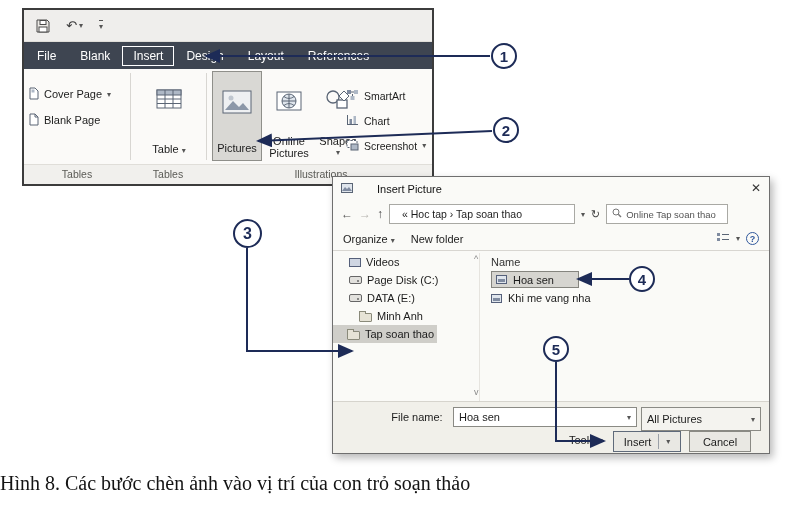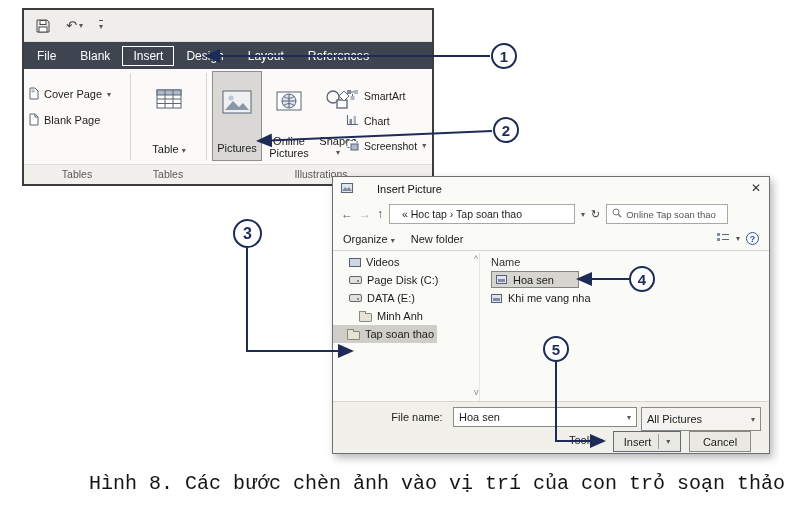--- a/index.html
+++ b/index.html
@@ -70,21 +70,21 @@
   .ic-drive::after{content:"";position:absolute;right:2px;top:2.5px;width:2px;height:2px;background:#666;border-radius:50%}
   .ic-folder{width:13px;height:9px;border:1px solid #8a8a7a;background:#e6e3d6;position:relative;border-radius:1px;margin-top:2px}
   .ic-folder::before{content:"";position:absolute;left:-1px;top:-3px;width:5px;height:2px;background:#e6e3d6;border:1px solid #8a8a7a;border-bottom:none}
   .ic-pic{width:11px;height:9px;border:1px solid #55607a;background:#dfe5ec;position:relative}
   .ic-pic::after{content:"";position:absolute;left:1px;bottom:1px;width:7px;height:3px;background:#7f8ba0}
 
   
   .connectors{position:absolute;left:0;top:0;z-index:20;pointer-events:none}
   .callout{position:absolute;width:26px;height:26px;border:2.5px solid #1d2b57;border-radius:50%;background:#fff;display:flex;align-items:center;justify-content:center;font-size:15px;font-weight:bold;color:#1d2b57;z-index:21}
   .callout.big{width:29px;height:29px;font-size:16px}
-  .caption{position:absolute;left:0;right:0;top:472px;text-align:right;font-family:Liberation Mono, monospace;font-size:20px;color:#141414}
+  .caption{position:absolute;left:0;right:0;top:472px;text-align:left;font-family:Liberation Serif, serif;font-size:20px;color:#141414}
 </style>
 </head>
 <body>
 
 <div class="stage">
 
   <div class="ribbon">
     <div class="qat">
       <span class="qbtn">
         <svg width="14" height="14" viewBox="0 0 14 14">

